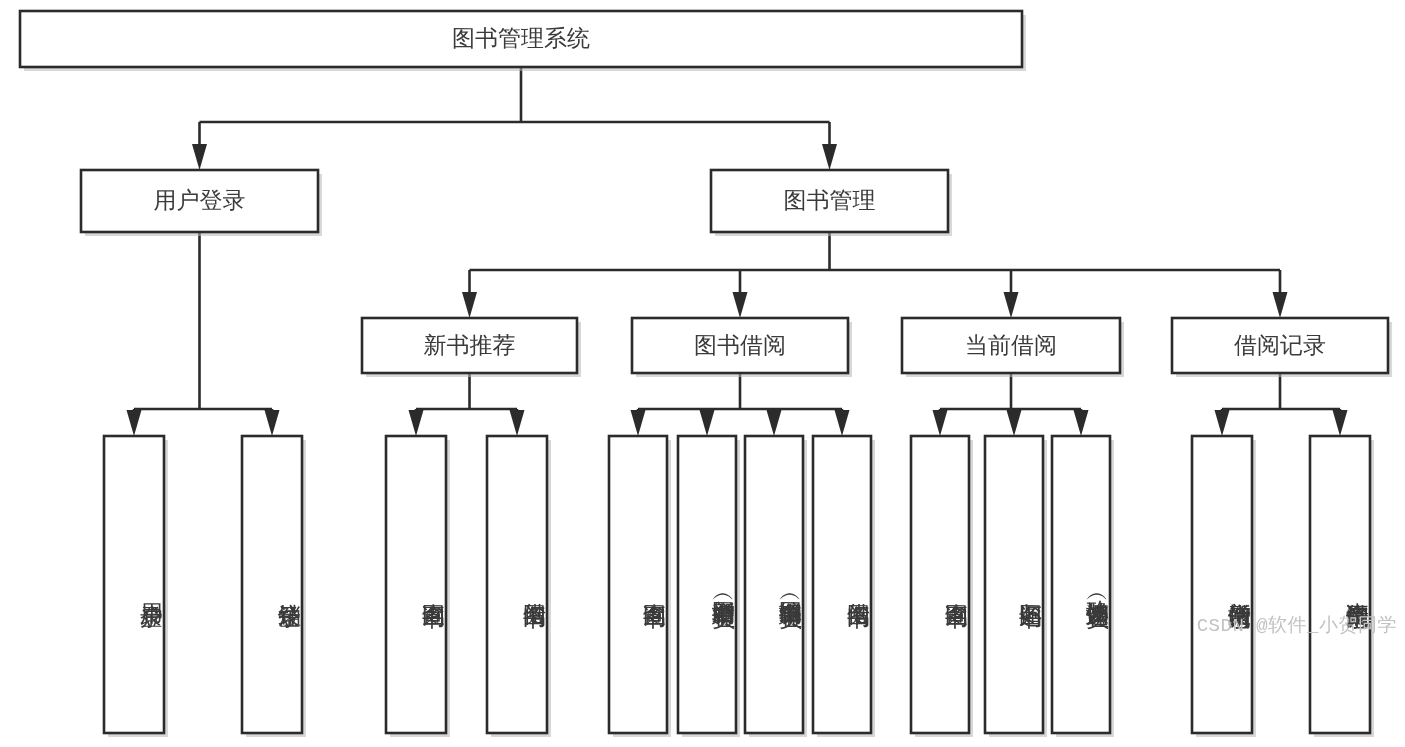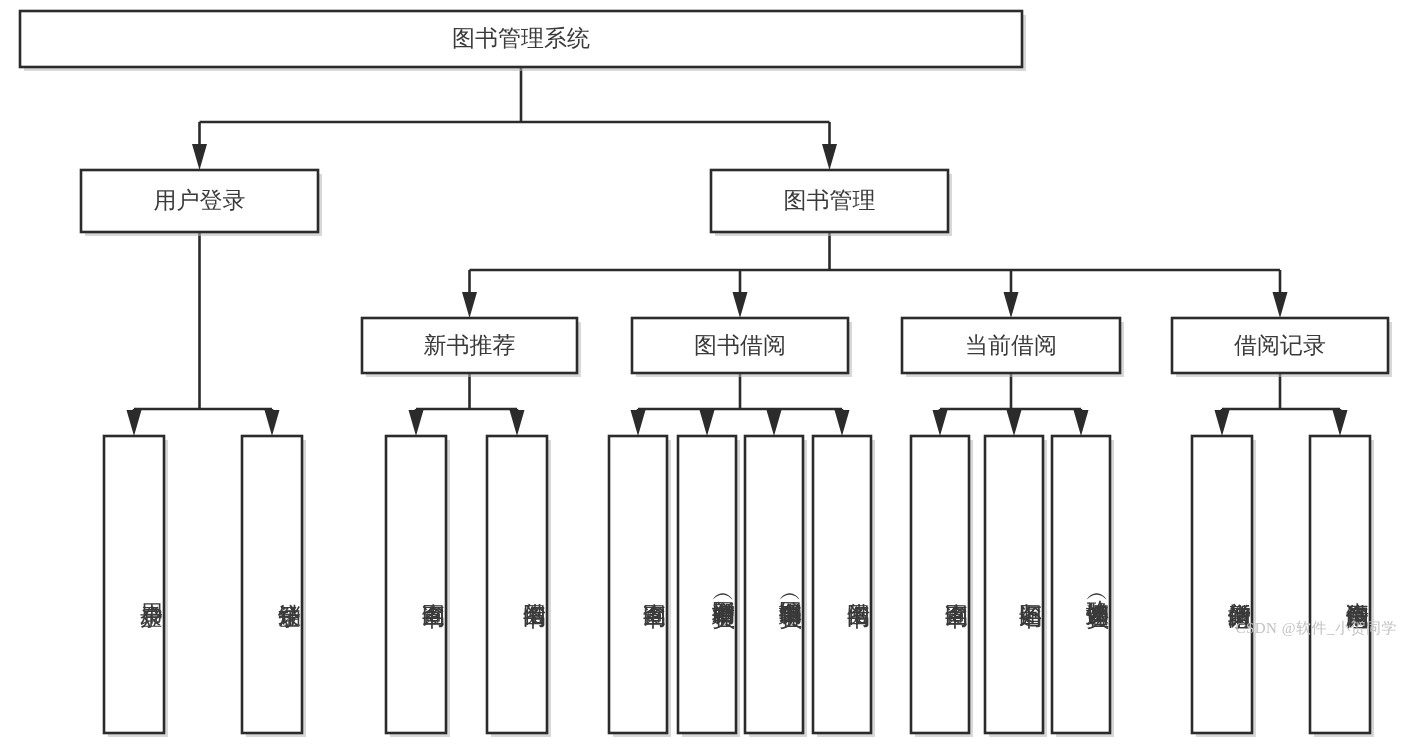--- a/index.html
+++ b/index.html
@@ -68,22 +68,22 @@
     align-items: flex-start;
     justify-content: center;
     white-space: nowrap;
     box-sizing: border-box;
     padding-top: 4px;
   }
   .watermark {
     position: absolute;
     right: 8px;
     bottom: 6px;
-    font-family: Liberation Serif, serif;
-    font-size: 15px;
+    font-family: Liberation Mono, monospace;
+    font-size: 19px;
     color: #c2c2c2;
     letter-spacing: 0.5px;
     white-space: nowrap;
     user-select: none;
   }
 </style>
 </head>
 <body>
 
 <div id="diagram-root">

